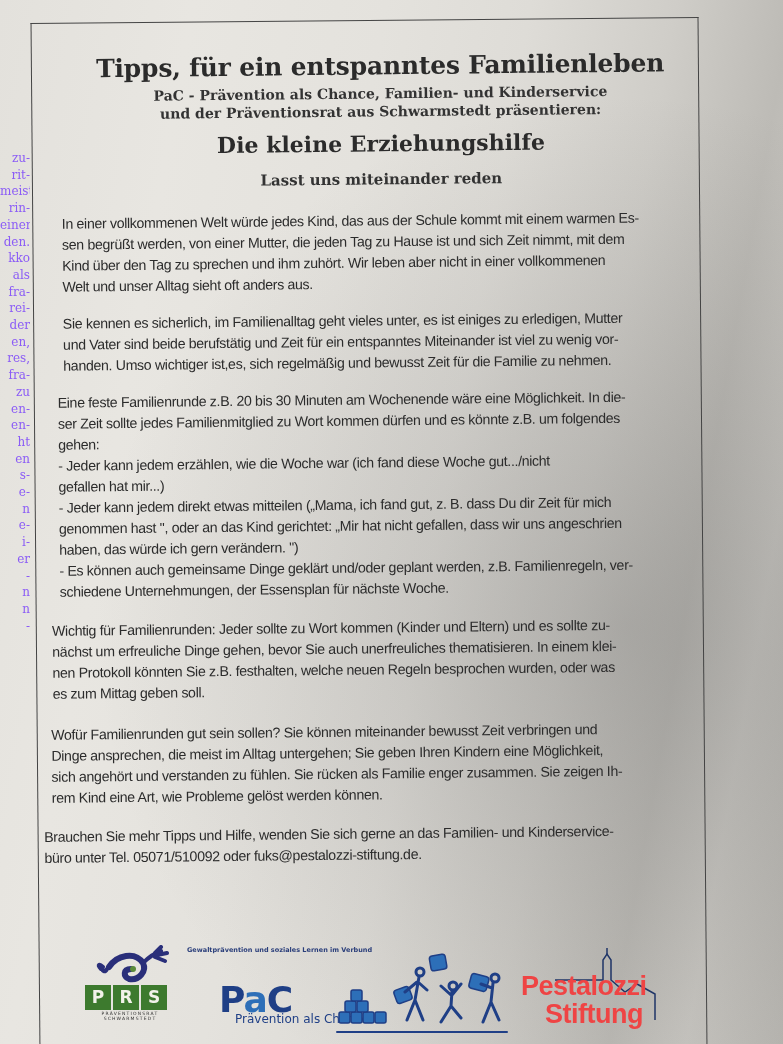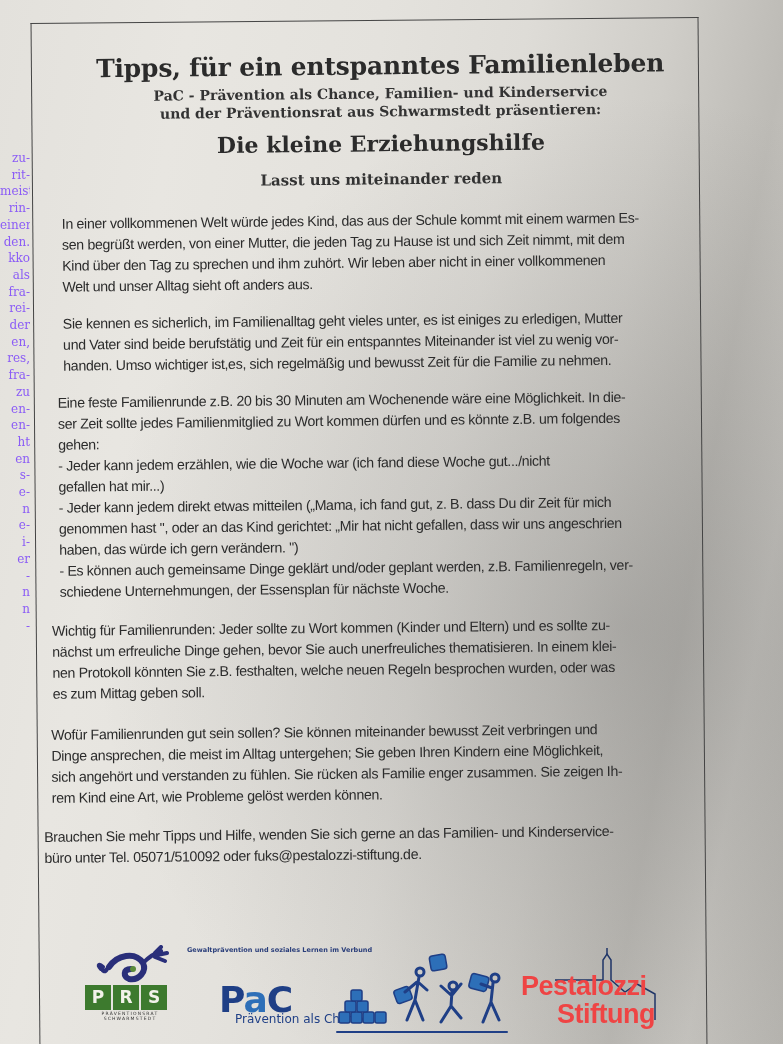--- a/index.html
+++ b/index.html
@@ -241,15 +241,15 @@
       <line x1="2" y1="82" x2="172" y2="82" stroke-width="2"></line>
     </g>
   </svg>
 
   <div class="pestalozzi">
     <svg width="180" height="100" viewBox="0 0 180 100" style="position:absolute;left:0;top:0;">
       <path d="M40 40 L 88 40 L 88 20 L 92 14 L 96 20 L 96 40 L 110 52 L 122 44 L 140 54 L 140 80" fill="none" stroke="#1f3567" stroke-width="1.5"></path>
       <path d="M92 8 L 92 14" stroke="#1f3567" stroke-width="1.5"></path>
     </svg>
     <div class="pest-text" style="left:6px; top:32px;">Pestalozzi</div>
-    <div class="pest-text" style="left:30px; top:60px;margin-left:12px;">Stiftung</div>
+    <div class="pest-text" style="left:30px; top:60px;">Stiftung</div>
   </div>
 </div>
 
 </body></html>

